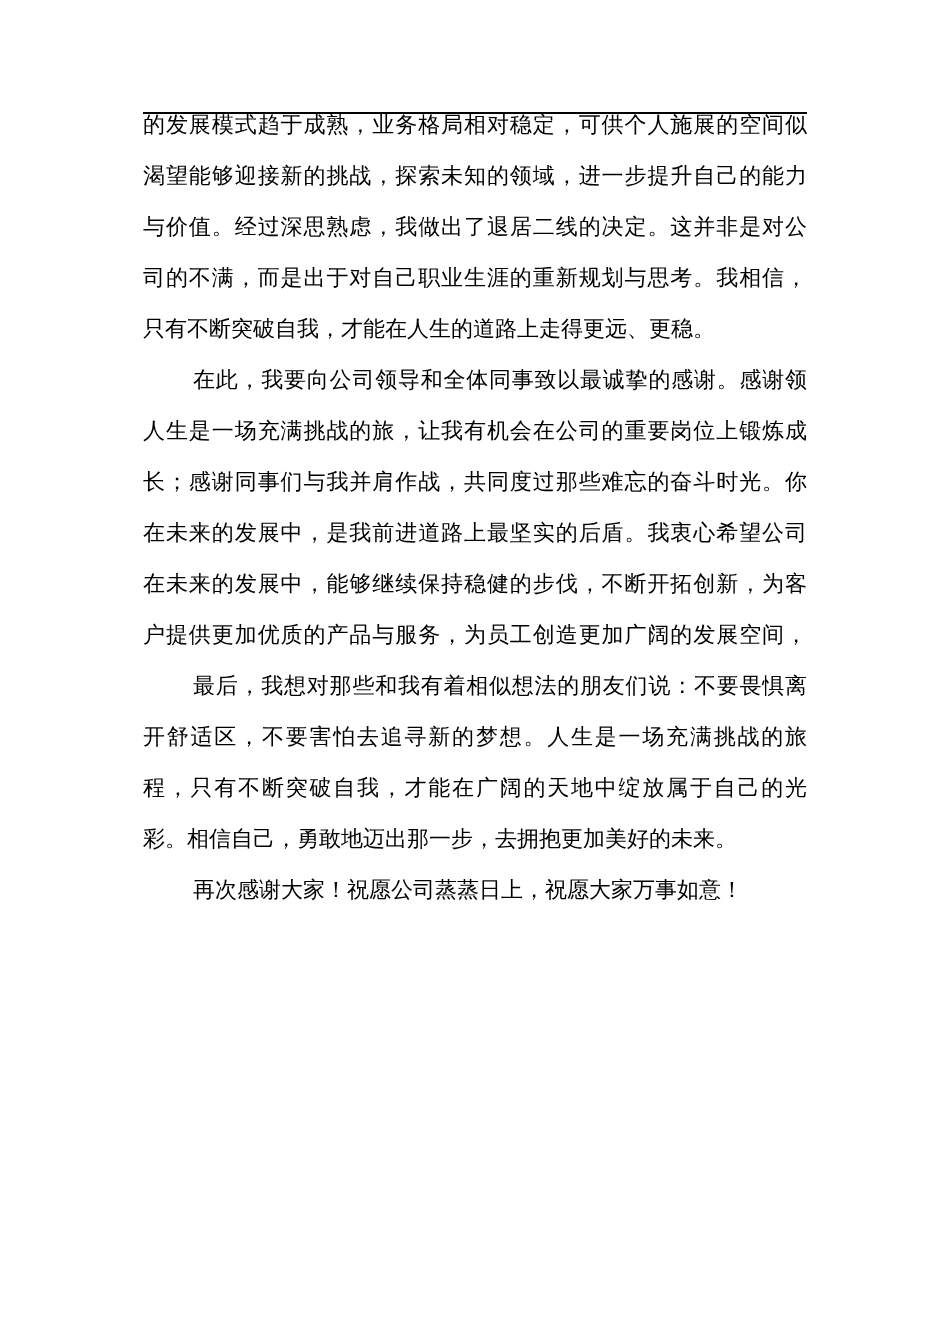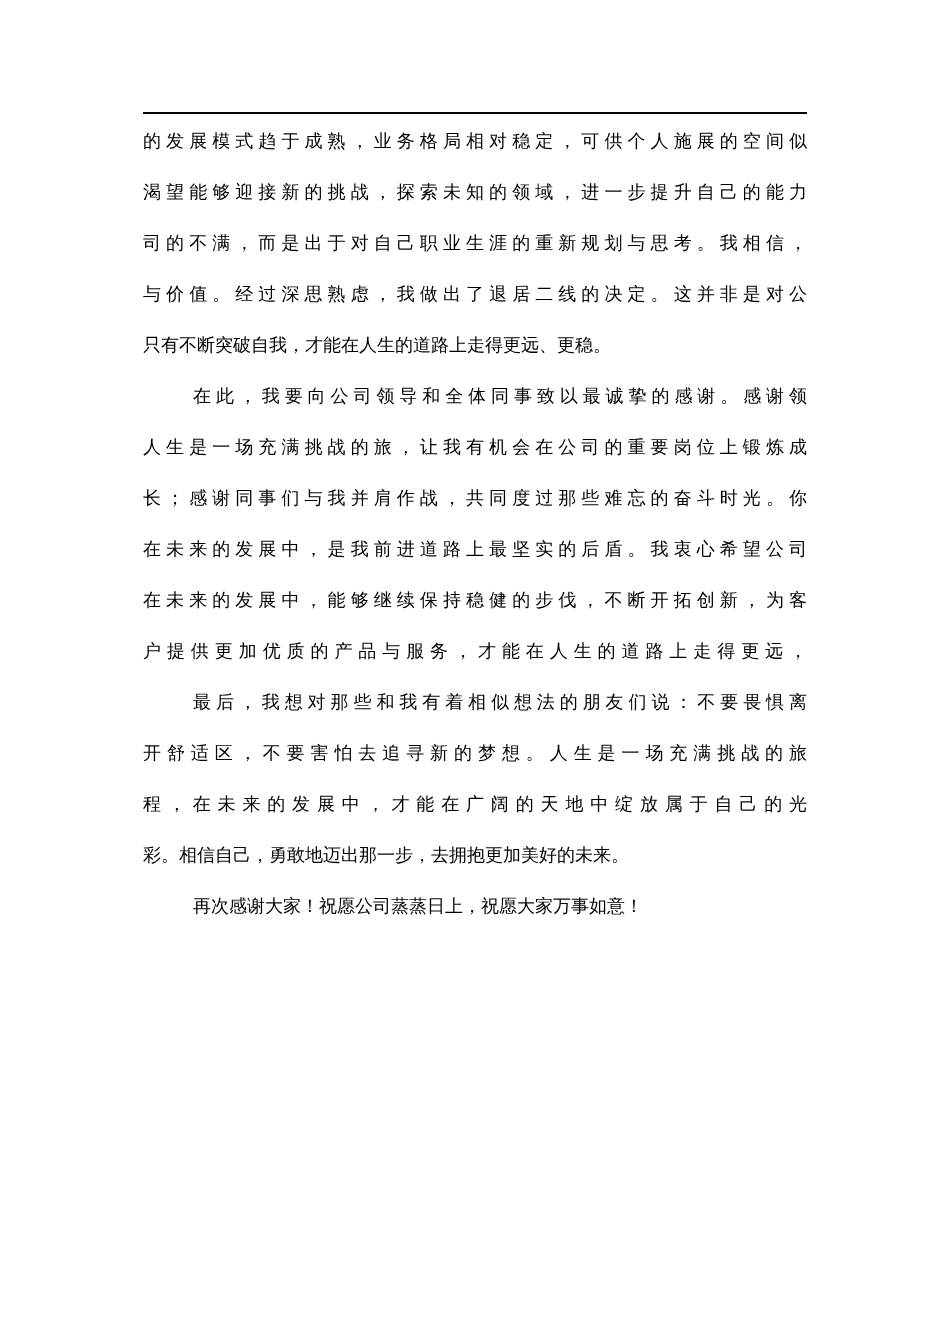--- a/index.html
+++ b/index.html
@@ -20,23 +20,23 @@
     position: absolute;
     left: 143px;
     top: 112px;
     width: 664px;
     height: 2px;
     background: #000000;
   }
   .content {
     position: absolute;
     left: 143px;
-    top: 116px;
+    top: 99px;
     width: 664px;
-    font-size: 18px;
+    font-size: 22px;
     line-height: 51px;
     letter-spacing: 0;
   }
   .line {
     text-align: justify;
     text-align-last: justify;
     text-justify: inter-character;
     white-space: normal;
     overflow: hidden;
     height: 51px;
@@ -49,28 +49,28 @@
   }
 </style>
 </head>
 <body>
 
 <div class="page">
   <div class="header-rule"></div>
   <div class="content">
       <div class="line">的发展模式趋于成熟，业务格局相对稳定，可供个人施展的空间似</div>
       <div class="line">渴望能够迎接新的挑战，探索未知的领域，进一步提升自己的能力</div>
+      <div class="line">与价值。经过深思熟虑，我做出了退居二线的决定。这并非是对公</div>
       <div class="line">司的不满，而是出于对自己职业生涯的重新规划与思考。我相信，</div>
-      <div class="line">与价值。经过深思熟虑，我做出了退居二线的决定。这并非是对公</div>
       <div class="line para-end">只有不断突破自我，才能在人生的道路上走得更远、更稳。</div>
       <div class="line indent">在此，我要向公司领导和全体同事致以最诚挚的感谢。感谢领</div>
       <div class="line">人生是一场充满挑战的旅，让我有机会在公司的重要岗位上锻炼成</div>
       <div class="line">长；感谢同事们与我并肩作战，共同度过那些难忘的奋斗时光。你</div>
       <div class="line">在未来的发展中，是我前进道路上最坚实的后盾。我衷心希望公司</div>
       <div class="line">在未来的发展中，能够继续保持稳健的步伐，不断开拓创新，为客</div>
-      <div class="line">户提供更加优质的产品与服务，才能在人生的道路上走得更远，</div>
+      <div class="line">户提供更加优质的产品与服务，为员工创造更加广阔的发展空间，</div>
       <div class="line indent">最后，我想对那些和我有着相似想法的朋友们说：不要畏惧离</div>
       <div class="line">开舒适区，不要害怕去追寻新的梦想。人生是一场充满挑战的旅</div>
-      <div class="line">程，在未来的发展中，才能在广阔的天地中绽放属于自己的光</div>
+      <div class="line">程，只有不断突破自我，才能在广阔的天地中绽放属于自己的光</div>
       <div class="line para-end">彩。相信自己，勇敢地迈出那一步，去拥抱更加美好的未来。</div>
       <div class="line indent para-end">再次感谢大家！祝愿公司蒸蒸日上，祝愿大家万事如意！</div>
     </div>
 </div>
 
 </body></html>

